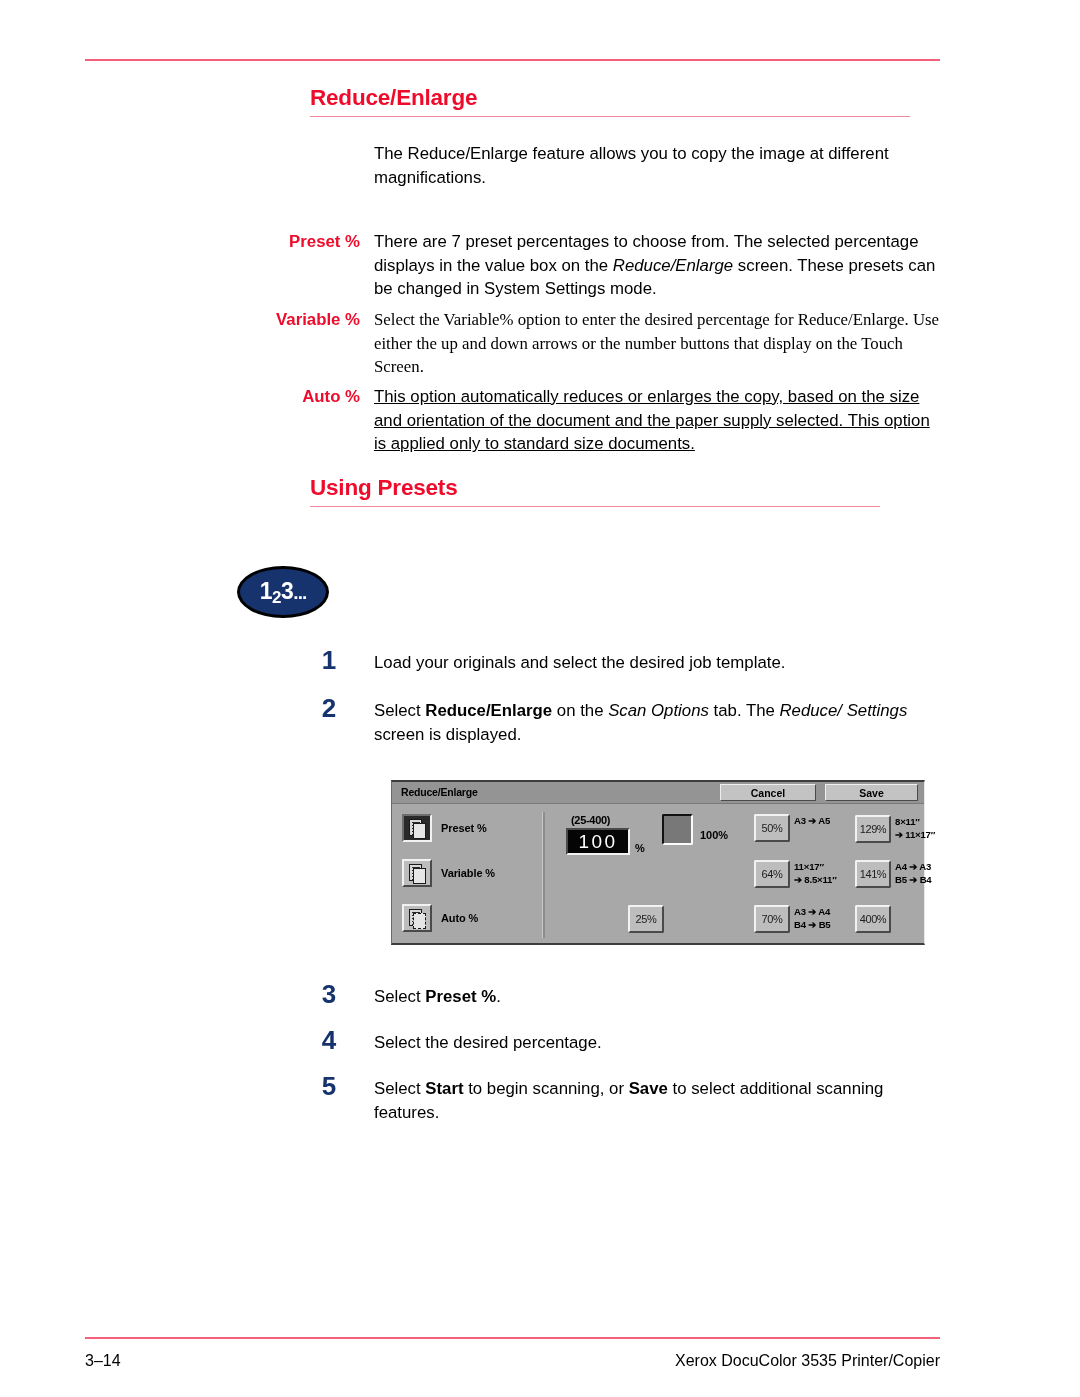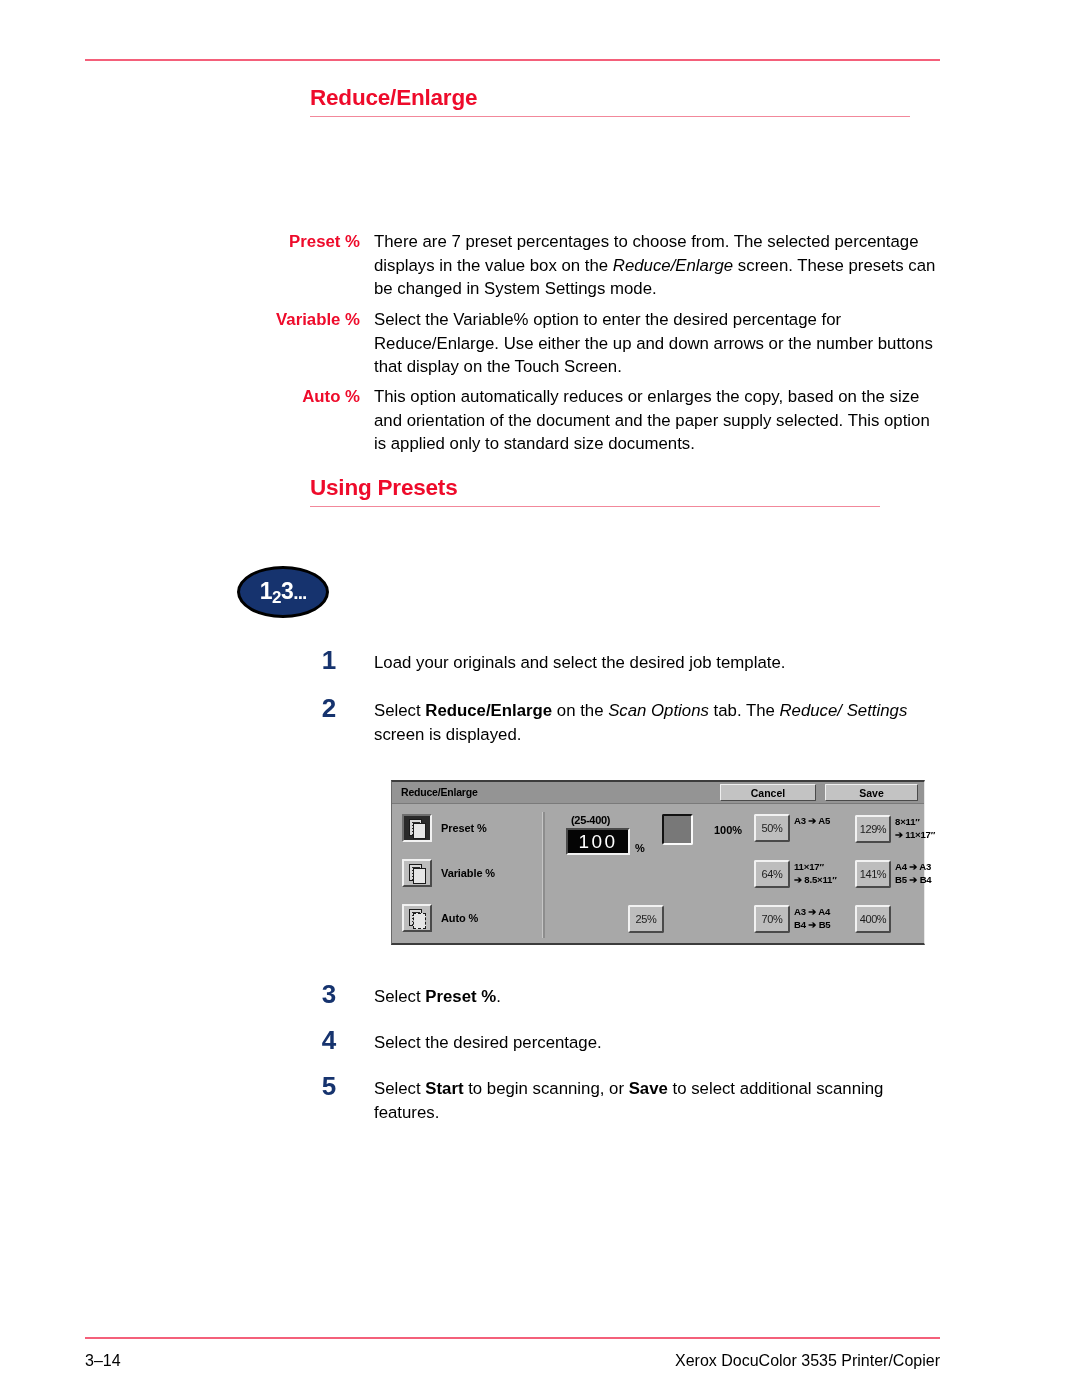--- a/index.html
+++ b/index.html
@@ -313,22 +313,21 @@
     font-size: 11px;
     font-weight: bold;
   }
 
   
   .swatch-wrap {
     position: absolute;
     left: 270px;
     top: 10px;
     display: flex;
-    align-items: flex-start;
-    gap: 14px;
+    align-items: center;
   }
   .swatch {
     width: 31px;
     height: 31px;
     background: #787878;
     border-top: 2.5px solid #111111;
     border-left: 2.5px solid #111111;
     border-right: 2.5px solid #fbfbfb;
     border-bottom: 2.5px solid #fbfbfb;
     box-sizing: border-box;
@@ -404,29 +403,30 @@
 
 <div class="page">
 
   <div class="rule-top"></div>
 
   <div class="h1-block" style="top:86px;">
     <h1 class="h1">Reduce/Enlarge</h1>
     <div class="h1-rule short"></div>
   </div>
 
+  <div class="para body-col" style="top:142px;">The Reduce/Enlarge feature allows you to copy the image at different magnifications.</div>
 
   <div class="term term-col" style="top:230px;">Preset %</div>
   <div class="para body-col" style="top:230px;"><span>There are 7 preset percentages to choose from. The selected percentage displays in the value box on the </span><i>Reduce/Enlarge</i><span> screen.  These presets can be changed in System Settings mode.</span></div>
 
   <div class="term term-col" style="top:308px;">Variable %</div>
-  <div class="para body-col" style="top:308px;">Select the Variable% option to enter the desired percentage for Reduce/Enlarge. Use either the up and down arrows or the number buttons that display on the Touch Screen.</div>
+  <div class="para body-col" style="top:308px;font-family:Liberation Serif, serif;">Select the Variable% option to enter the desired percentage for Reduce/Enlarge. Use either the up and down arrows or the number buttons that display on the Touch Screen.</div>
 
   <div class="term term-col" style="top:385px;">Auto %</div>
-  <div class="para body-col" style="top:385px;">This option automatically reduces or enlarges the copy, based on the size and orientation of the document and the paper supply selected. This option is applied only to standard size documents.</div>
+  <div class="para body-col" style="top:385px;text-decoration:underline;">This option automatically reduces or enlarges the copy, based on the size and orientation of the document and the paper supply selected. This option is applied only to standard size documents.</div>
 
   <div class="h1-block" style="top:476px;">
     <h1 class="h1">Using Presets</h1>
     <div class="h1-rule long"></div>
   </div>
 
   <div class="badge">
     <span class="badge-text"><span>1</span><span class="sub">2</span><span>3</span><span class="dots">...</span></span>
   </div>
 

